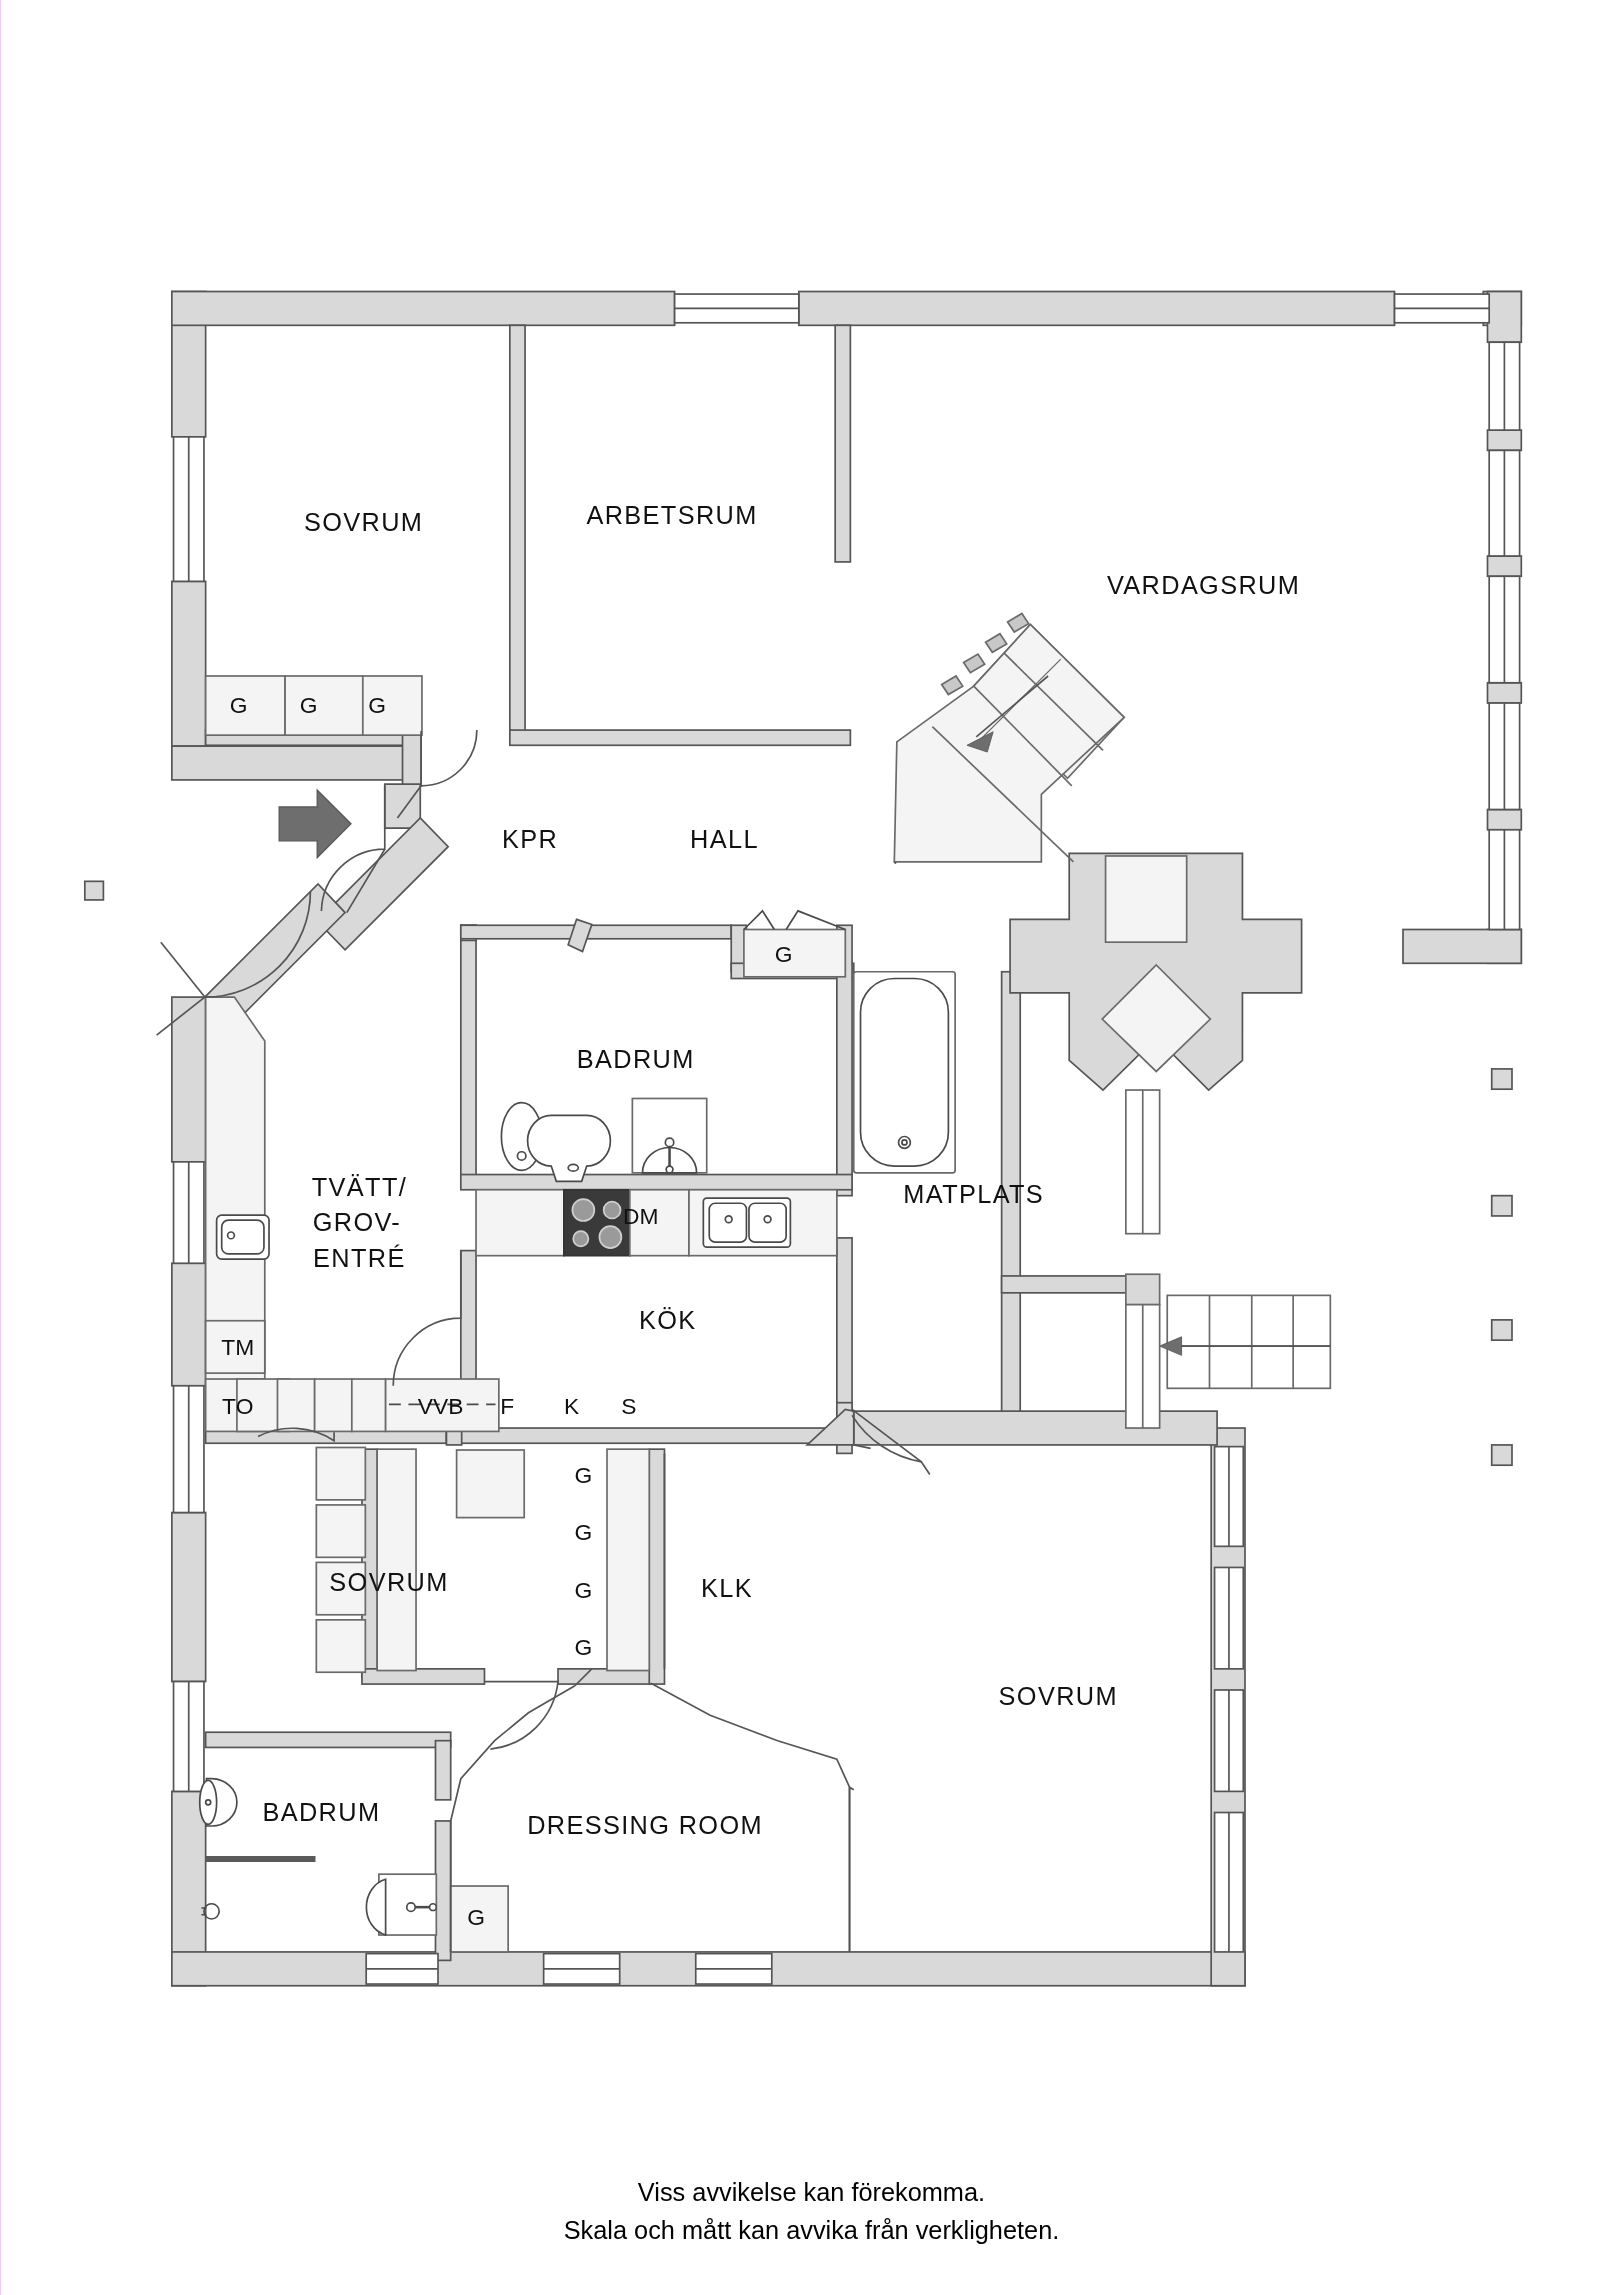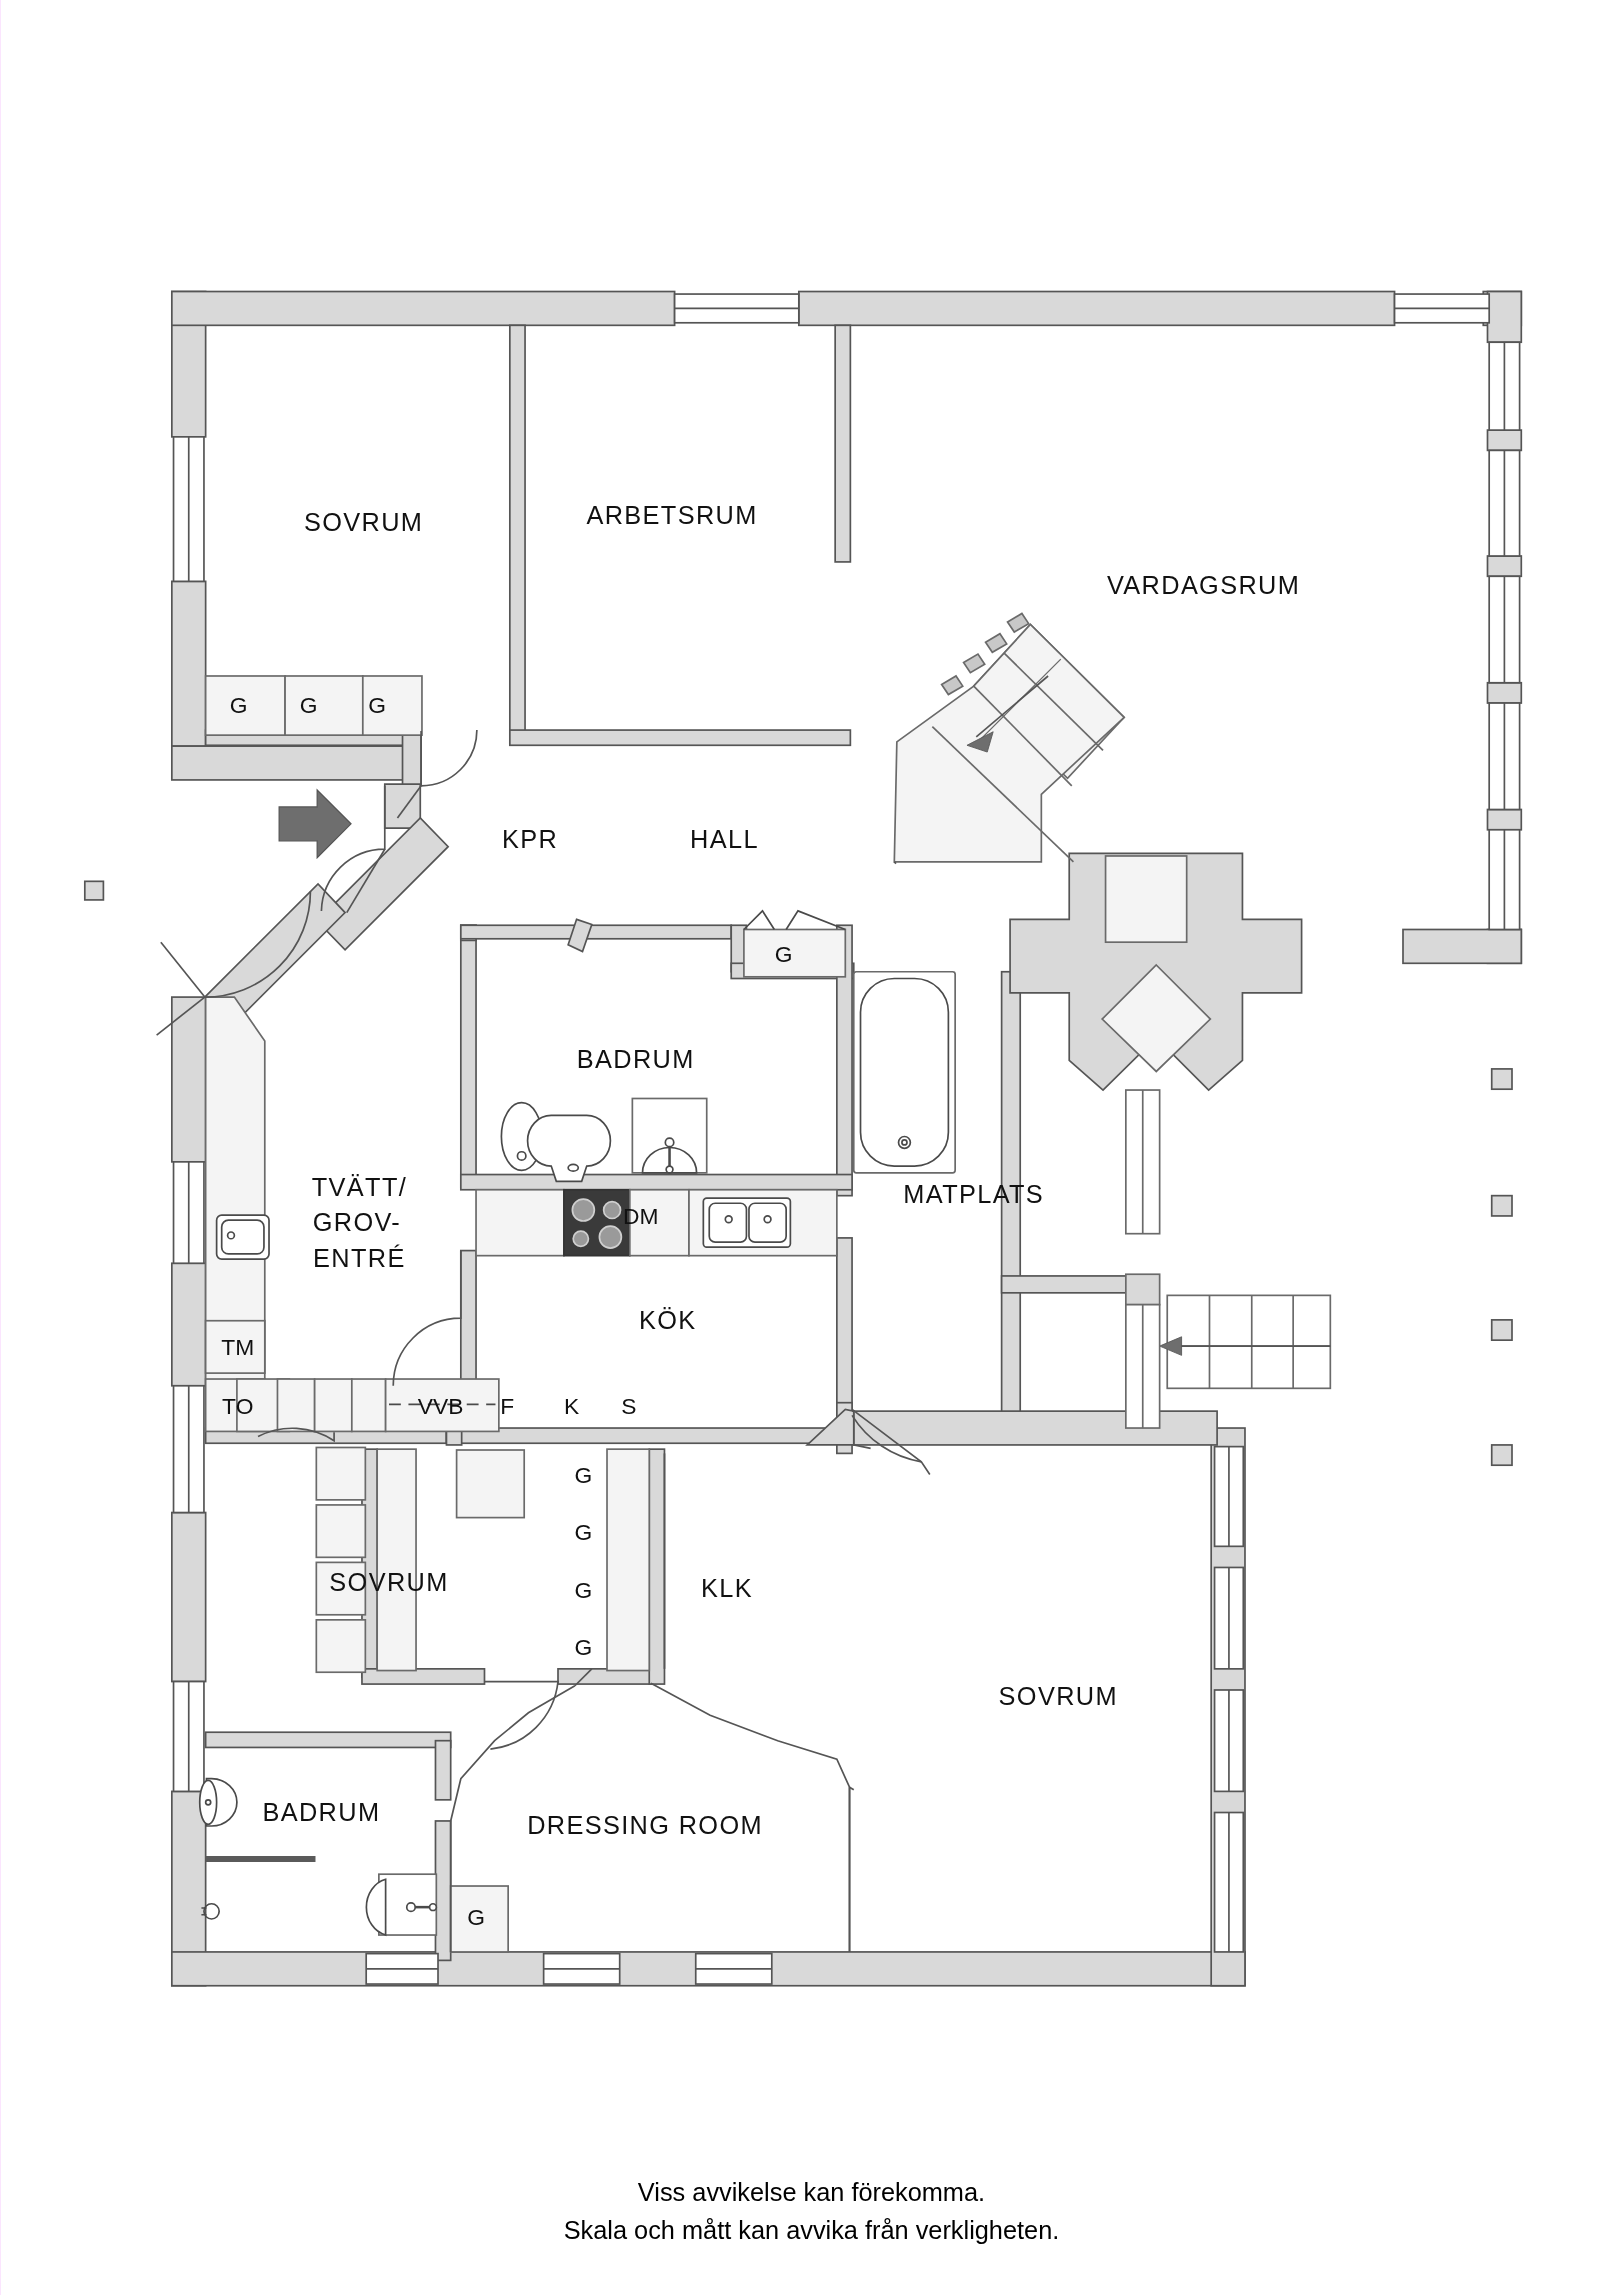--- a/index.html
+++ b/index.html
@@ -1,17 +1,17 @@
 <!DOCTYPE html>
 <html style="font-size:13.5px"><head>
 <meta charset="utf-8">
 <style>
   html,body{margin:0;padding:0;background:#ffffff;}
   body{width:1623px;height:2295px;font-family:"Liberation Sans",sans-serif;overflow:hidden;}
-  #stage{position:relative;width:1623px;height:2295px;background:#f0abfc;}
+  #stage{position:relative;width:1623px;height:2295px;background:#d946ef;}
   svg{display:block;}
   .rmlabel{font-family:"Liberation Sans",sans-serif;font-size:30px;fill:#111;letter-spacing:1.6px;}
   .cablabel{font-family:"Liberation Sans",sans-serif;font-size:27px;fill:#111;}
   .caption{font-family:"Liberation Sans",sans-serif;font-size:30px;fill:#000;}
 </style>
 </head>
 <body>
 
 <div id="stage">
   <svg width="1623" height="2295" viewBox="0 0 1920 2716">

